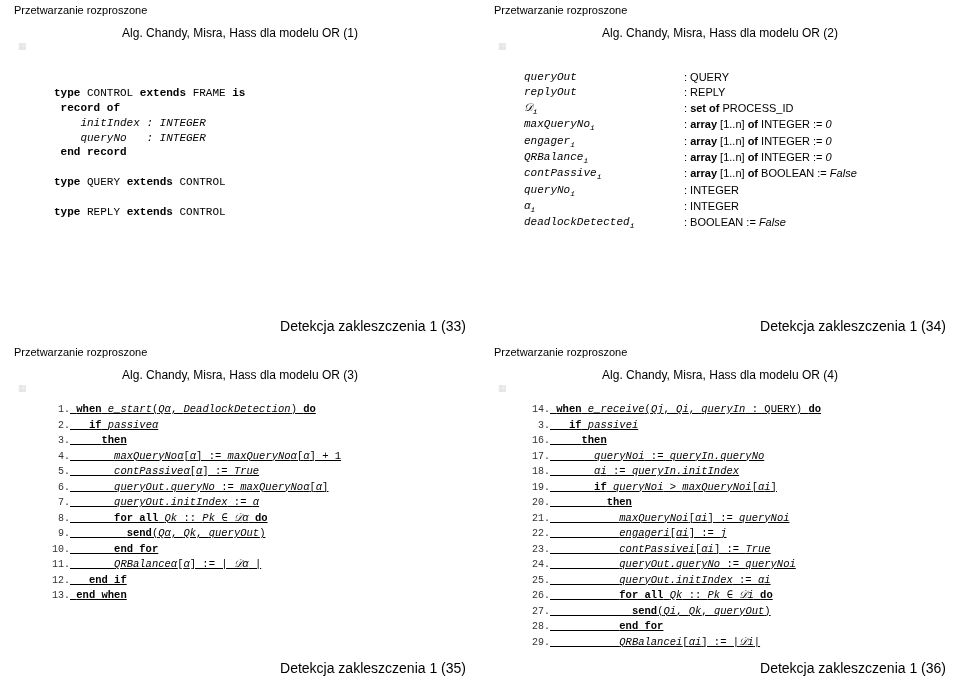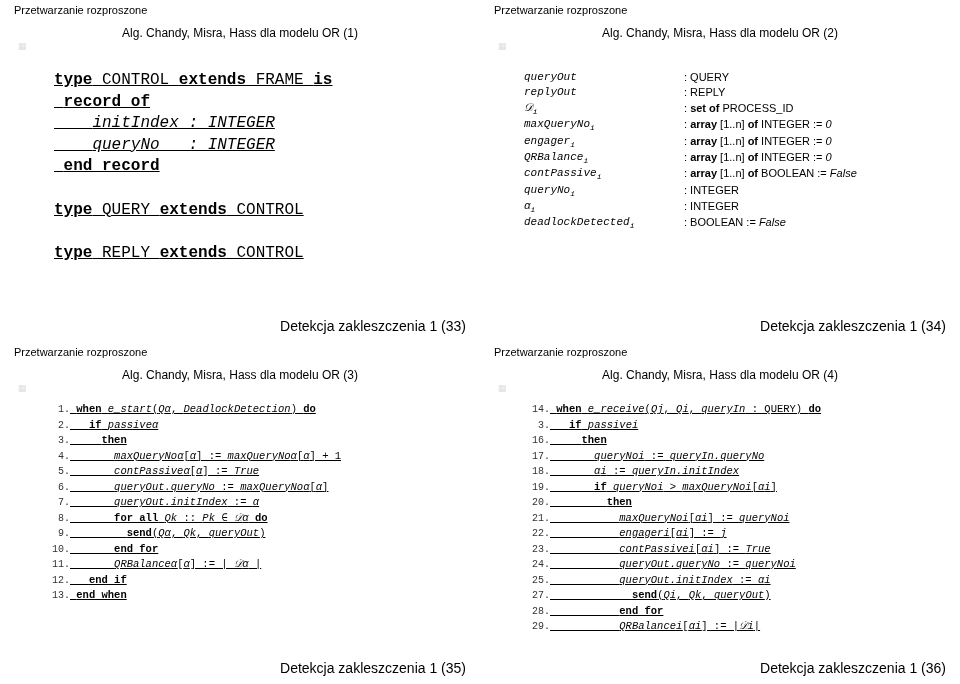--- a/index.html
+++ b/index.html
@@ -42,26 +42,25 @@
   }
   .footer {
     position: absolute;
     right: 14px;
     bottom: 8px;
     font-size: 14px;
     color: #000;
   }
   .code {
     font-family: "Courier New", monospace;
-    font-size: 16px;
+    font-size: 11px;
     white-space: pre;
     line-height: 1.35;
     margin-left: 40px;
-    margin-top: 30px;
-    text-decoration: underline;
+    margin-top: 46px;
   }
   .kw { font-weight: bold; }
   .it { font-style: italic; }
   .ital { font-style: italic; }
   .row { display: flex; }
   .col-l { width: 160px; font-family: "Courier New", monospace; font-style: italic; }
   .col-r { font-family: Liberation Sans, sans-serif; }
   .defs {
     font-family: "Courier New", monospace;
     font-size: 11px;
@@ -180,18 +179,19 @@
       <div><span class="ln">16.</span> &nbsp;&nbsp;&nbsp;&nbsp;<span class="kw">then</span></div>
       <div><span class="ln">17.</span> &nbsp;&nbsp;&nbsp;&nbsp;&nbsp;&nbsp;<span class="ital">queryNoi</span>&nbsp;:=&nbsp;<span class="ital">queryIn.queryNo</span></div>
       <div><span class="ln">18.</span> &nbsp;&nbsp;&nbsp;&nbsp;&nbsp;&nbsp;<span class="ital"><span class="ital">α</span>i</span>&nbsp;:=&nbsp;<span class="ital">queryIn.initIndex</span></div>
       <div><span class="ln">19.</span> &nbsp;&nbsp;&nbsp;&nbsp;&nbsp;&nbsp;<span class="kw">if</span>&nbsp;<span class="ital">queryNoi</span>&nbsp;&gt;&nbsp;<span class="ital">maxQueryNoi</span>[<span class="ital"><span class="ital">α</span>i</span>]</div>
       <div><span class="ln">20.</span> &nbsp;&nbsp;&nbsp;&nbsp;&nbsp;&nbsp;&nbsp;&nbsp;<span class="kw">then</span></div>
       <div><span class="ln">21.</span> &nbsp;&nbsp;&nbsp;&nbsp;&nbsp;&nbsp;&nbsp;&nbsp;&nbsp;&nbsp;<span class="ital">maxQueryNoi</span>[<span class="ital"><span class="ital">α</span>i</span>]&nbsp;:=&nbsp;<span class="ital">queryNoi</span></div>
       <div><span class="ln">22.</span> &nbsp;&nbsp;&nbsp;&nbsp;&nbsp;&nbsp;&nbsp;&nbsp;&nbsp;&nbsp;<span class="ital">engageri</span>[<span class="ital"><span class="ital">α</span>i</span>]&nbsp;:=&nbsp;<span class="ital">j</span></div>
       <div><span class="ln">23.</span> &nbsp;&nbsp;&nbsp;&nbsp;&nbsp;&nbsp;&nbsp;&nbsp;&nbsp;&nbsp;<span class="ital">contPassivei</span>[<span class="ital"><span class="ital">α</span>i</span>]&nbsp;:=&nbsp;<span class="ital">True</span></div>
       <div><span class="ln">24.</span> &nbsp;&nbsp;&nbsp;&nbsp;&nbsp;&nbsp;&nbsp;&nbsp;&nbsp;&nbsp;<span class="ital">queryOut.queryNo</span>&nbsp;:=&nbsp;<span class="ital">queryNoi</span></div>
       <div><span class="ln">25.</span> &nbsp;&nbsp;&nbsp;&nbsp;&nbsp;&nbsp;&nbsp;&nbsp;&nbsp;&nbsp;<span class="ital">queryOut.initIndex</span>&nbsp;:=&nbsp;<span class="ital"><span class="ital">α</span>i</span></div>
+      <div><span class="ln">26.</span> &nbsp;&nbsp;&nbsp;&nbsp;&nbsp;&nbsp;&nbsp;&nbsp;&nbsp;&nbsp;<span class="kw">for&nbsp;all</span>&nbsp;<span class="ital">Qk</span>&nbsp;::&nbsp;<span class="ital">Pk</span>&nbsp;∈&nbsp;<span class="ital">𝒟i</span>&nbsp;<span class="kw">do</span></div>
       <div><span class="ln">27.</span> &nbsp;&nbsp;&nbsp;&nbsp;&nbsp;&nbsp;&nbsp;&nbsp;&nbsp;&nbsp;&nbsp;&nbsp;<span class="kw">send</span>(<span class="ital">Qi</span>,&nbsp;<span class="ital">Qk</span>,&nbsp;<span class="ital">queryOut</span>)</div>
       <div><span class="ln">28.</span> &nbsp;&nbsp;&nbsp;&nbsp;&nbsp;&nbsp;&nbsp;&nbsp;&nbsp;&nbsp;<span class="kw">end&nbsp;for</span></div>
       <div><span class="ln">29.</span> &nbsp;&nbsp;&nbsp;&nbsp;&nbsp;&nbsp;&nbsp;&nbsp;&nbsp;&nbsp;<span class="ital">QRBalancei</span>[<span class="ital"><span class="ital">α</span>i</span>]&nbsp;:=&nbsp;|<span class="ital">𝒟i</span>|</div>
     </div>
   <div class="footer">Detekcja zakleszczenia 1 (36)</div>
 </div>
 
 </body></html>

